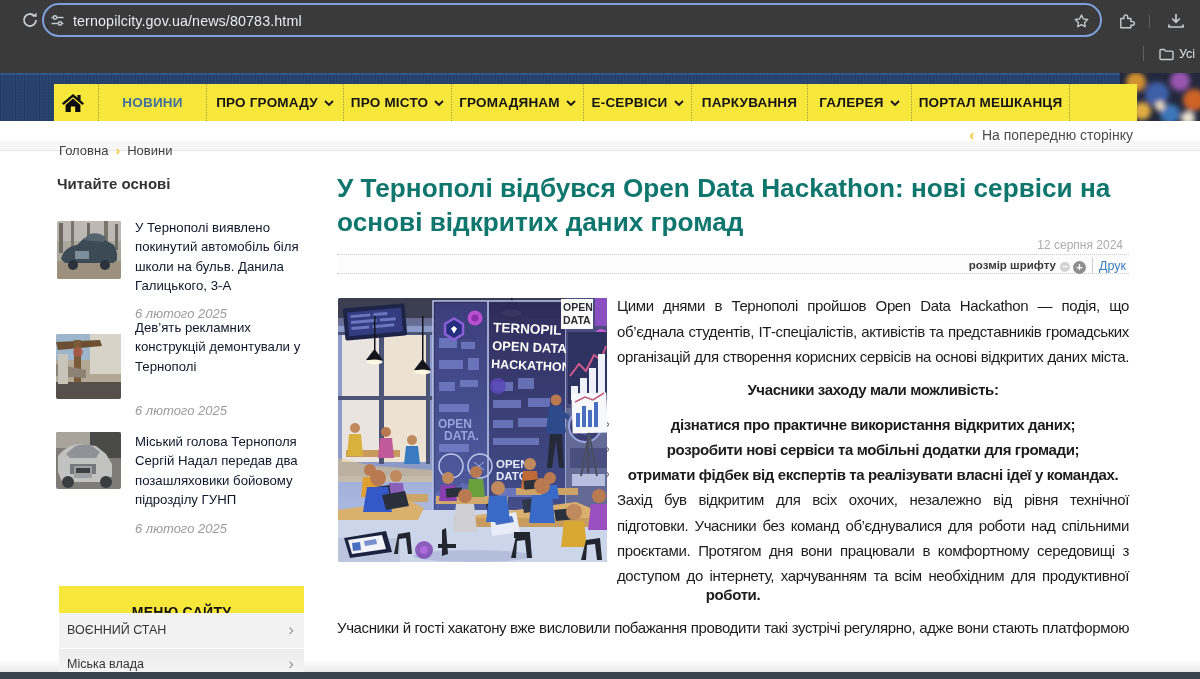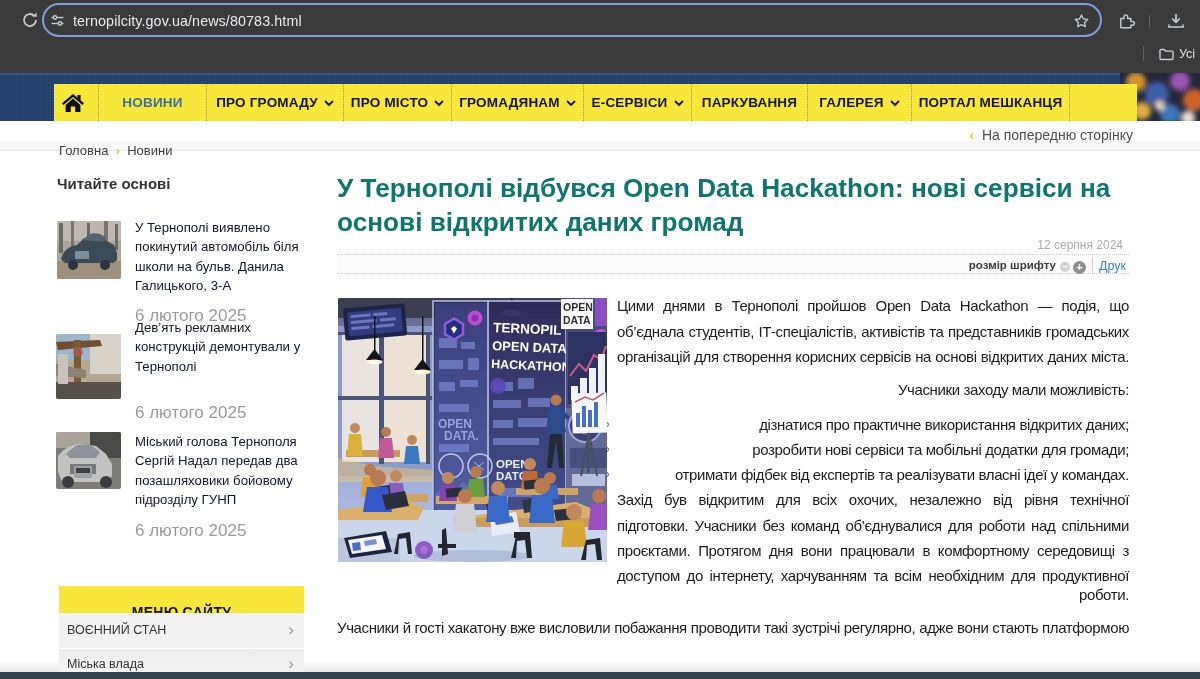--- a/index.html
+++ b/index.html
@@ -29,21 +29,21 @@
   #crumbstrip { position:absolute; left:0; top:141px; width:1200px; height:10px; background:#f7f7f7;
     border-bottom:1px solid #e6e6e6; }
   #crumb .left { position:absolute; left:59px; top:22px; font-size:13px; color:#3f3f3f; }
   #crumb .right { position:absolute; right:67px; top:6px; font-size:14px; color:#4c4c4c; }
   .ychev { color:#f7c52a; font-weight:bold; }
 
   
   .sh3 { position:absolute; left:57px; top:175px; font-size:15px; color:#333; font-weight:bold; }
   .thumb { position:absolute; border-radius:2px; overflow:hidden; }
   .stxt { position:absolute; left:135px; font-size:13.2px; line-height:19.4px; color:#0f172a; white-space:nowrap; }
-  .sdate { position:absolute; left:135px; font-size:17px; color:#9a9a9a; }
+  .sdate { position:absolute; left:135px; font-size:13px; color:#9a9a9a;font-style:italic; }
   #menubox { position:absolute; left:59px; top:586px; width:245px; height:51px; background:#f7e73b;
     display:flex; align-items:center; justify-content:center; font-size:14px; font-weight:bold; color:#111;
     letter-spacing:0.3px; }
   .mrow { position:absolute; left:59px; width:245px; background:#f2f2f2; z-index:3;
     font-size:12.5px; color:#333; display:flex; align-items:center; padding:0 10px 0 8px; }
   .mrow .chev { margin-left:auto; color:#999; font-size:17px; }
 
   
   #title { position:absolute; left:337px; top:171px; width:792px; font-size:26.2px; line-height:34px;
     color:#0f766e; font-weight:bold; }
@@ -55,21 +55,21 @@
     color:#fff; font-size:10px; line-height:9px; text-align:center; font-weight:bold;}
   #tools .c2 { position:absolute; right:43px; top:6px; width:13px; height:13px; border-radius:50%; background:#8f8f8f;
     color:#fff; font-size:11px; line-height:12px; text-align:center; font-weight:bold;}
   #tools .sep { position:absolute; right:36px; top:2px; width:1px; height:16px; background:#cfcfcf; }
   #tools .druk { position:absolute; right:3px; top:4px; font-size:12.5px; color:#3e80c1; }
 
   #article { position:absolute; left:337px; top:293.4px; width:792px;
     font-size:15px; letter-spacing:-0.38px; line-height:25.2px; color:#1c1c1c; }
   #article div { height:25.2px; }
   .jl { text-align:justify; text-align-last:justify; }
-  .ll { text-align:right; }
+  .ll { text-align:center;font-weight:bold; }
   .b { margin-left:280px; }
   #aimg { position:absolute; left:338px; top:298px; width:269px; height:264px; border-radius:2px; overflow:hidden; }
   .bull { position:absolute; left:604px; width:5px; height:5px; border:1px solid #555; border-radius:50%; }
 
   #prefoot { position:absolute; left:0; top:661px; width:1200px; height:11px;
     background:linear-gradient(#fdfdfd,#e9e9e9); }
   #footstrip { position:absolute; left:0; top:672px; width:1200px; height:7px; background:#39434c; z-index:5; }
 </style>
 </head>
 <body>

